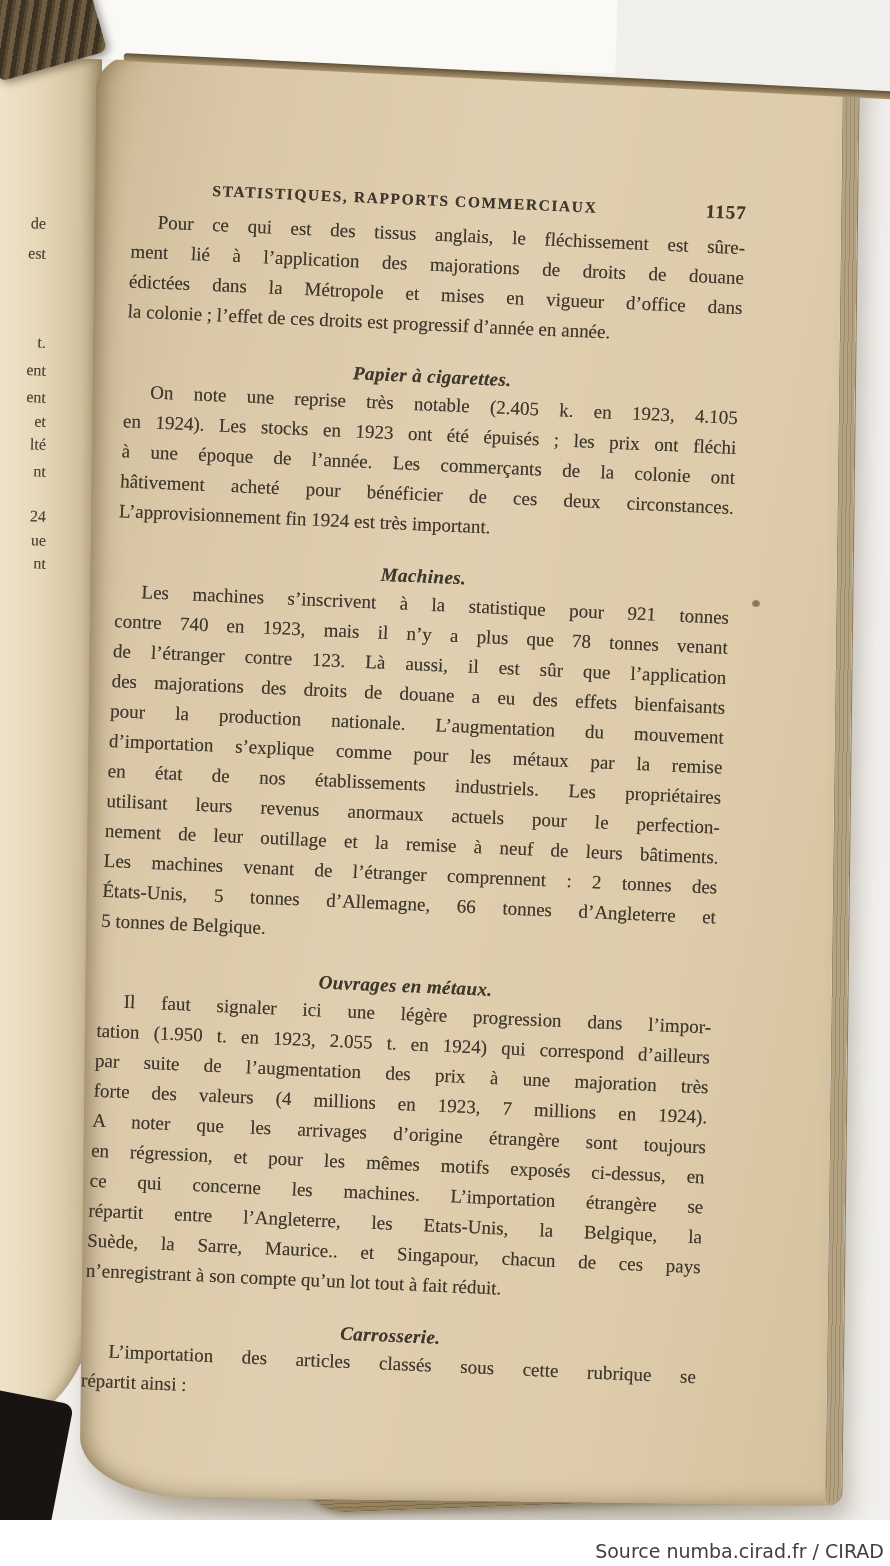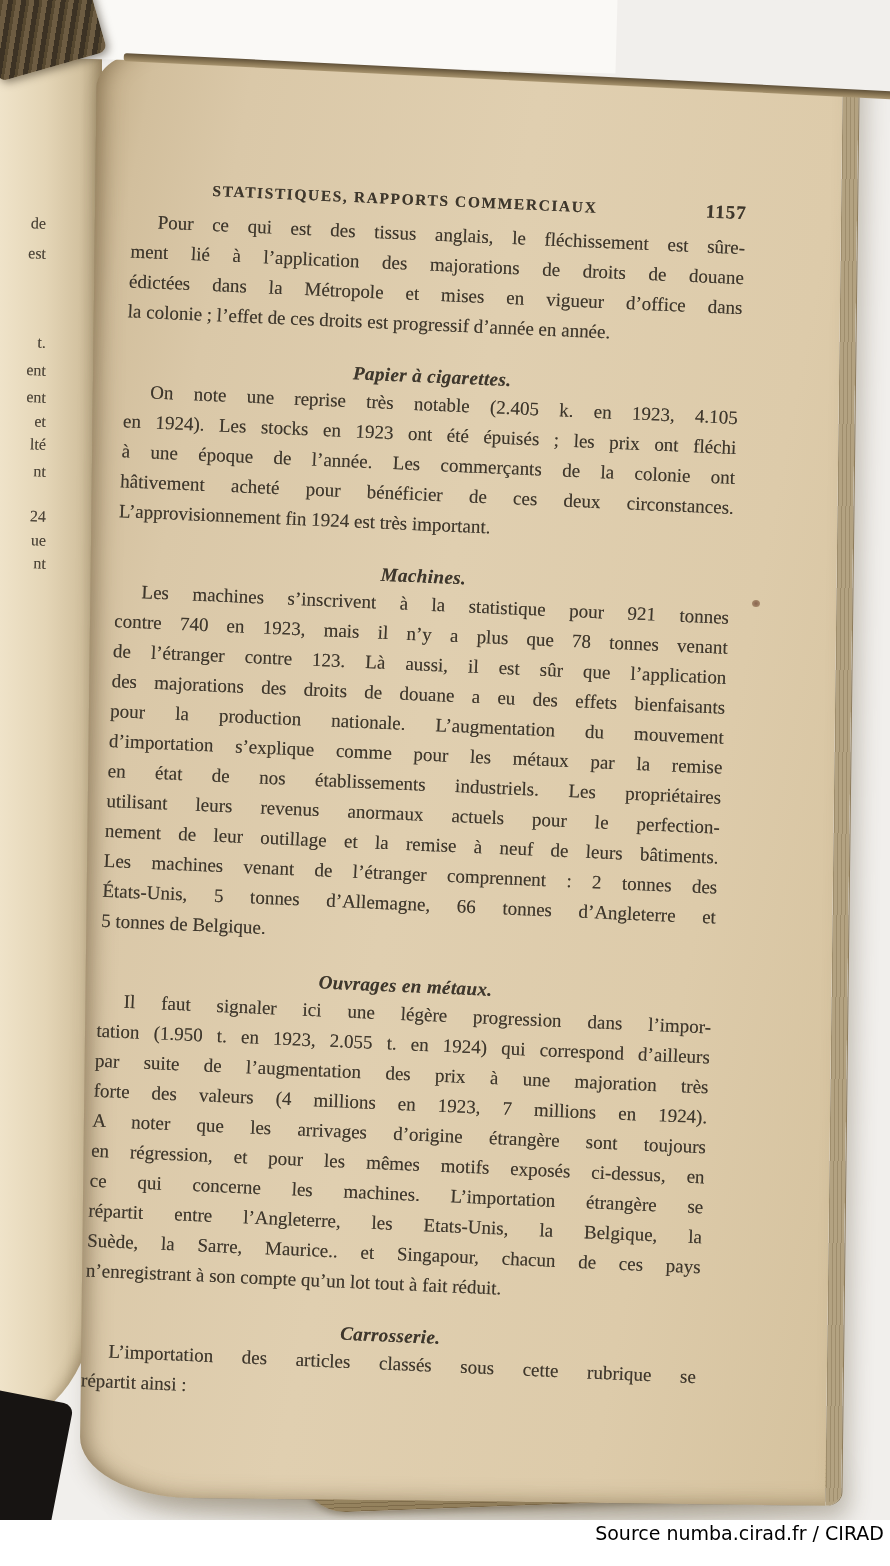--- a/index.html
+++ b/index.html
@@ -107,22 +107,22 @@
   .sec-heading{
     margin:24px 0 0;line-height:26px;text-align:center;
     font-style:italic;font-weight:600;font-size:19px;letter-spacing:.4px;
   }
 
   
   .bottom-bar{
     position:absolute;left:0;bottom:0;width:890px;height:46px;background:#ffffff;z-index:9;
   }
   .watermark{
-    position:absolute;right:6px;bottom:22px;z-index:10;
-    font-family:"DejaVu Sans", sans-serif;font-size:19px;color:#000000;
+    position:absolute;right:6px;bottom:4px;z-index:10;
+    font-family:"DejaVu Sans", sans-serif;font-size:19px;color:#404040;
   }
 </style>
 </head>
 <body>
 
 <div class="scene">
 
   <div class="book-shadow"></div>
 
   <div class="stack-bottom"></div>

